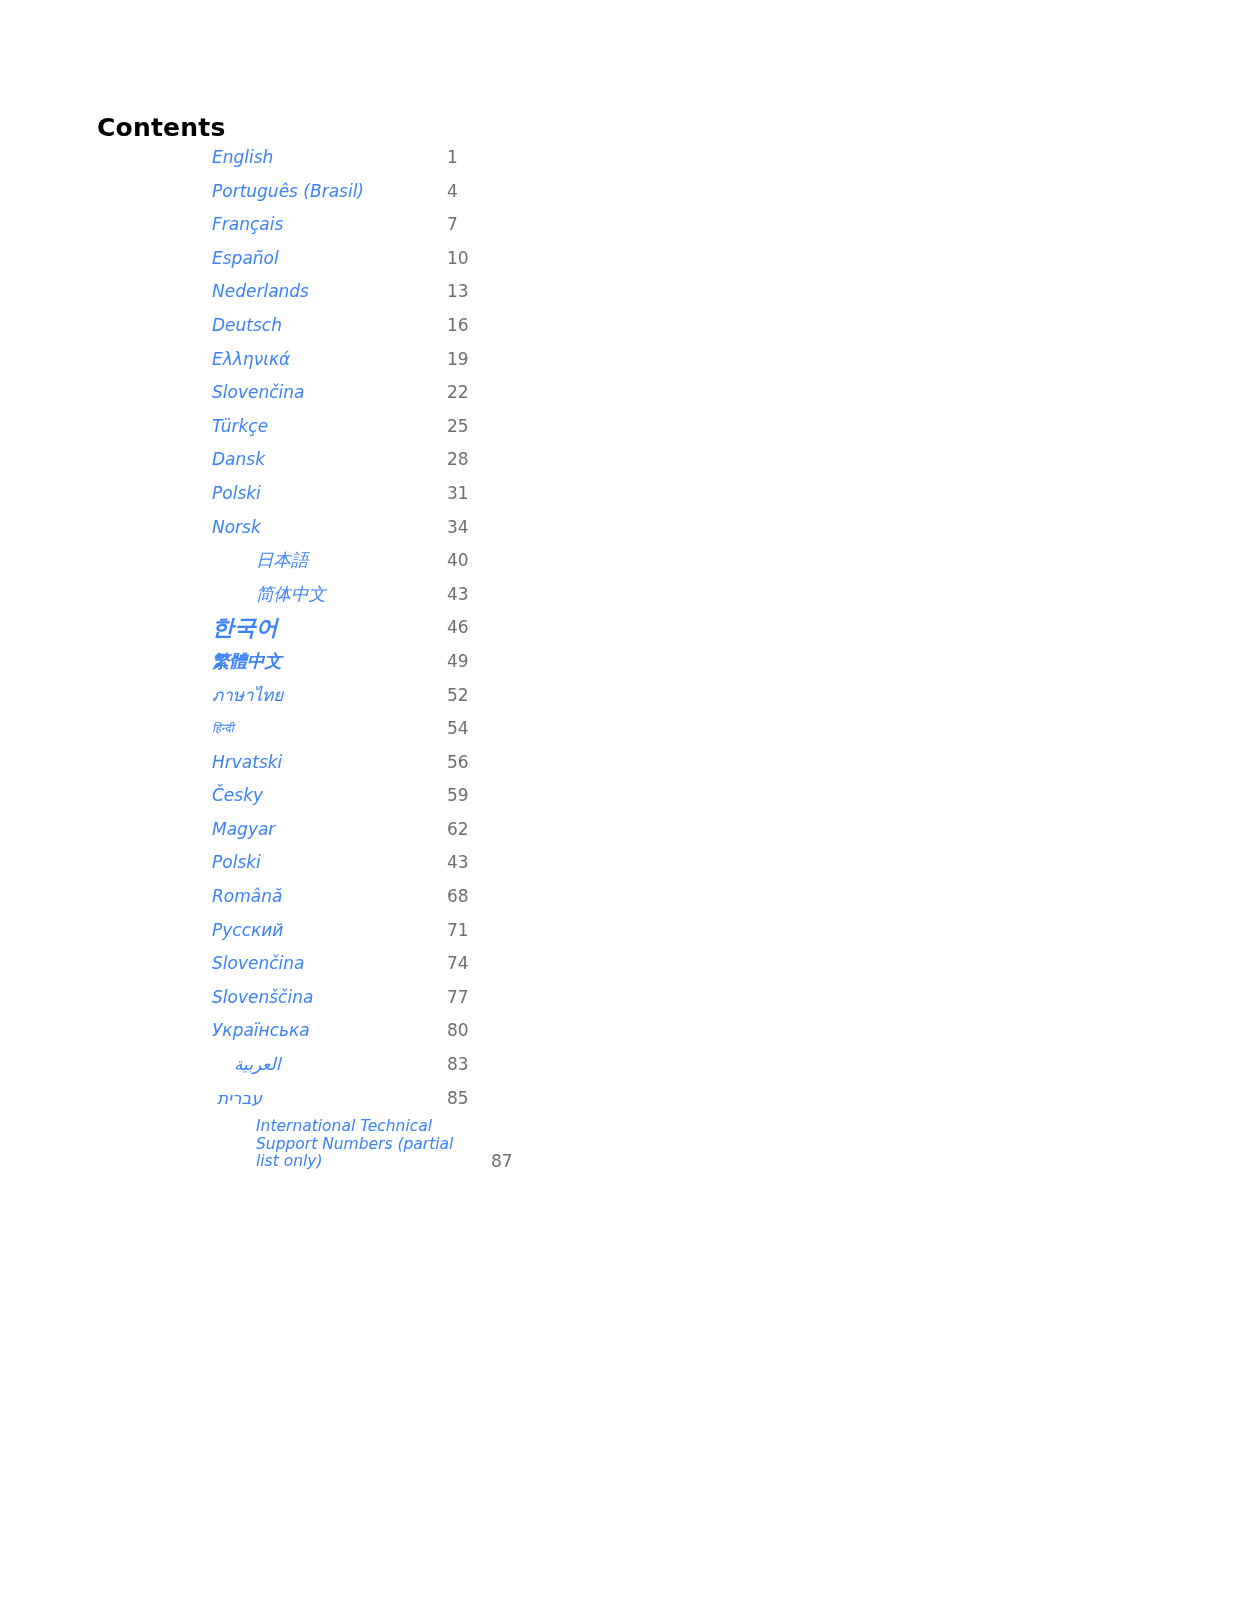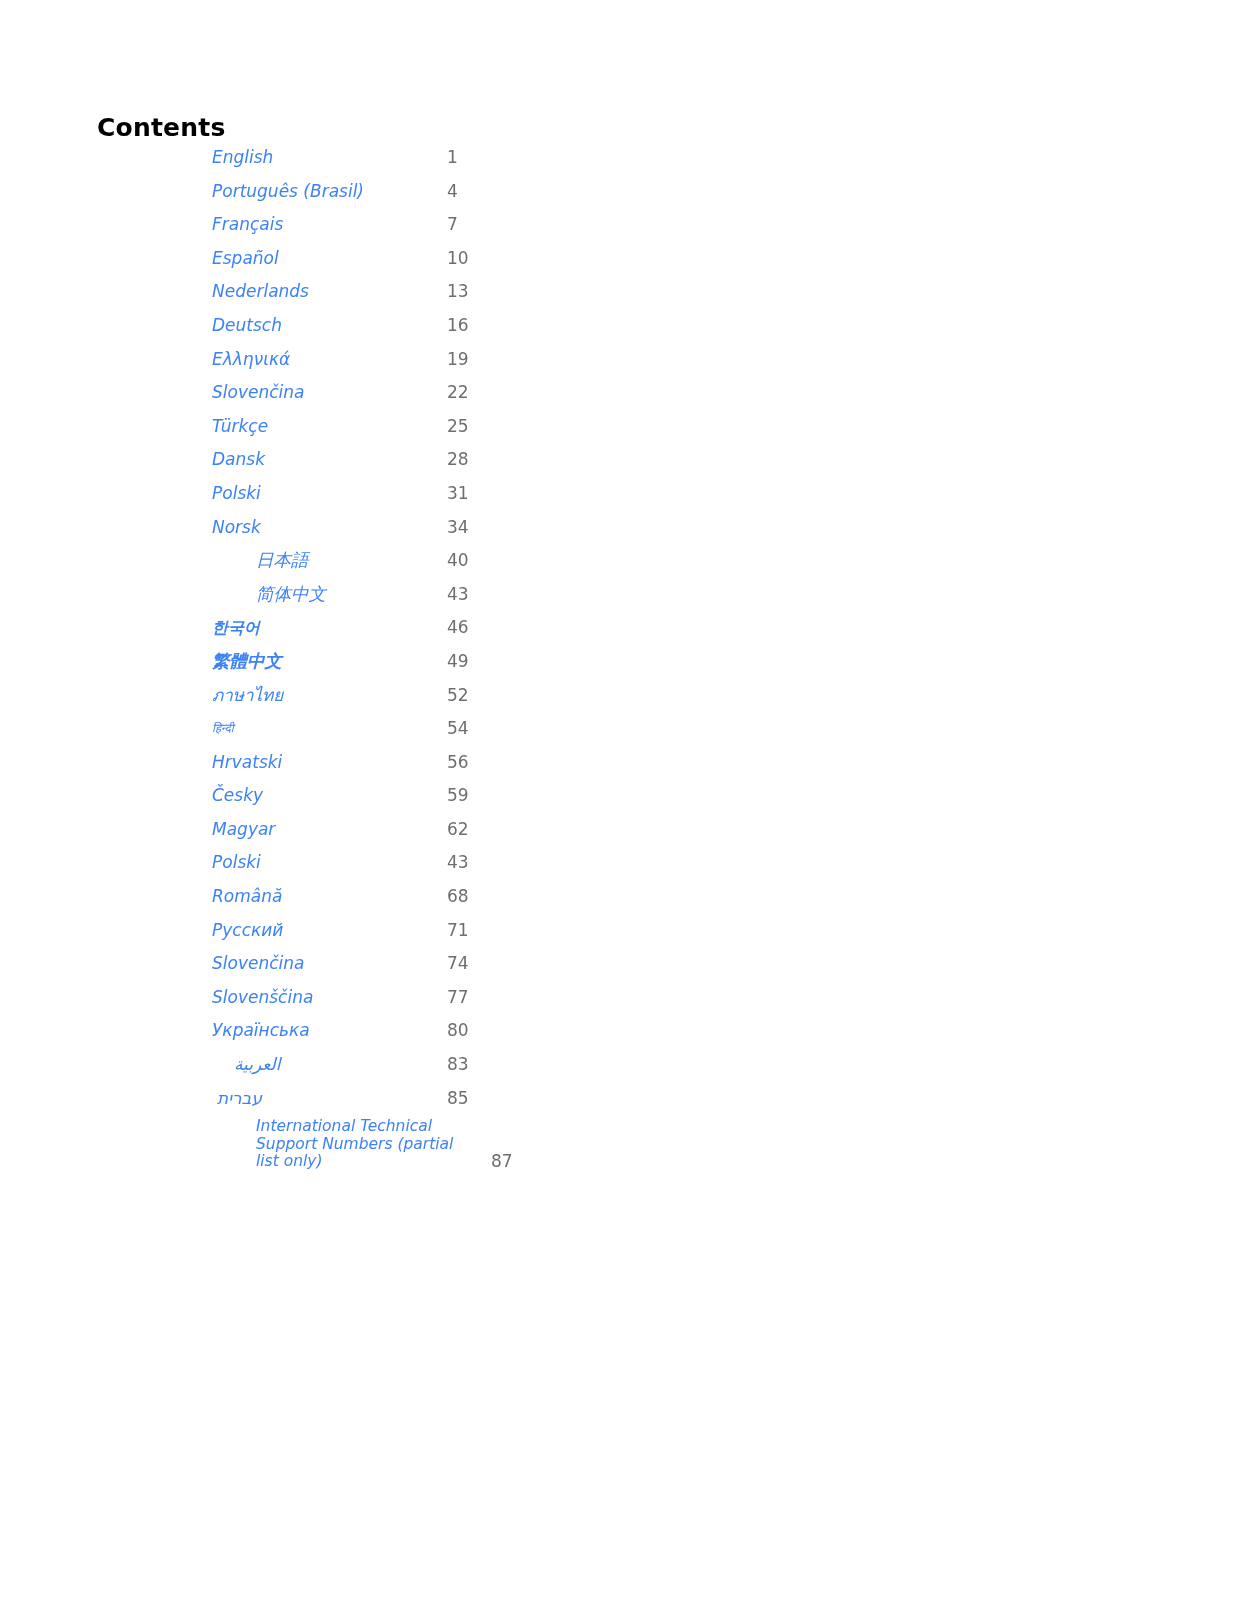--- a/index.html
+++ b/index.html
@@ -62,21 +62,21 @@
   .toc-page {
     position: absolute;
     left: 235px;
     top: 0;
     color: #6d6e70;
     font-size: 17px;
   }
 
   
   .toc-row.script-cjk .toc-label { font-size: 17.5px; margin-left: 44px; }
-  .toc-row.script-korean .toc-label { font-size: 16px; font-weight: bold; }
+  .toc-row.script-korean .toc-label { font-size: 22px; font-weight: bold; }
   .toc-row.script-tradchinese .toc-label { font-size: 17.5px; font-weight: bold; }
   .toc-row.script-thai .toc-label { font-size: 17px; }
   .toc-row.script-devanagari .toc-label { font-size: 11.5px; text-align: center; }
   .toc-row.script-arabic .toc-label { left: 22px; font-size: 17px; direction: rtl; }
   .toc-row.script-hebrew .toc-label { left: 5px; font-size: 17px; direction: rtl; }
 
   
   .toc-row.multiline {
     height: auto;
     line-height: 1.0;

